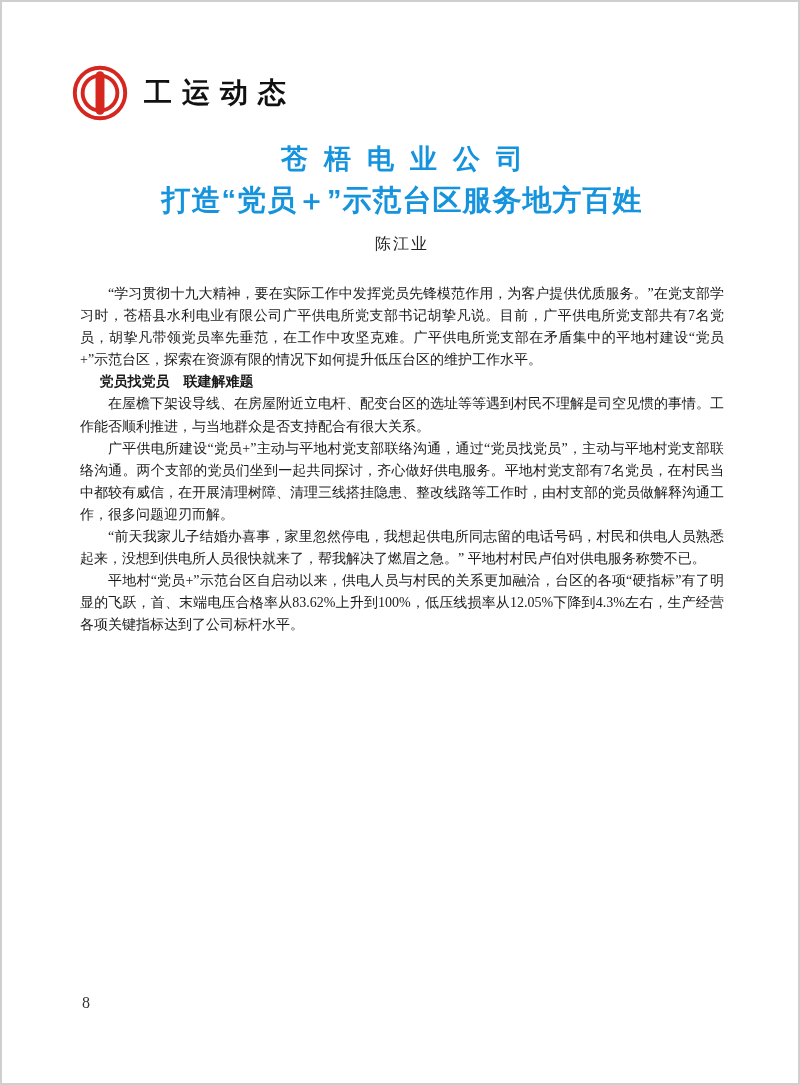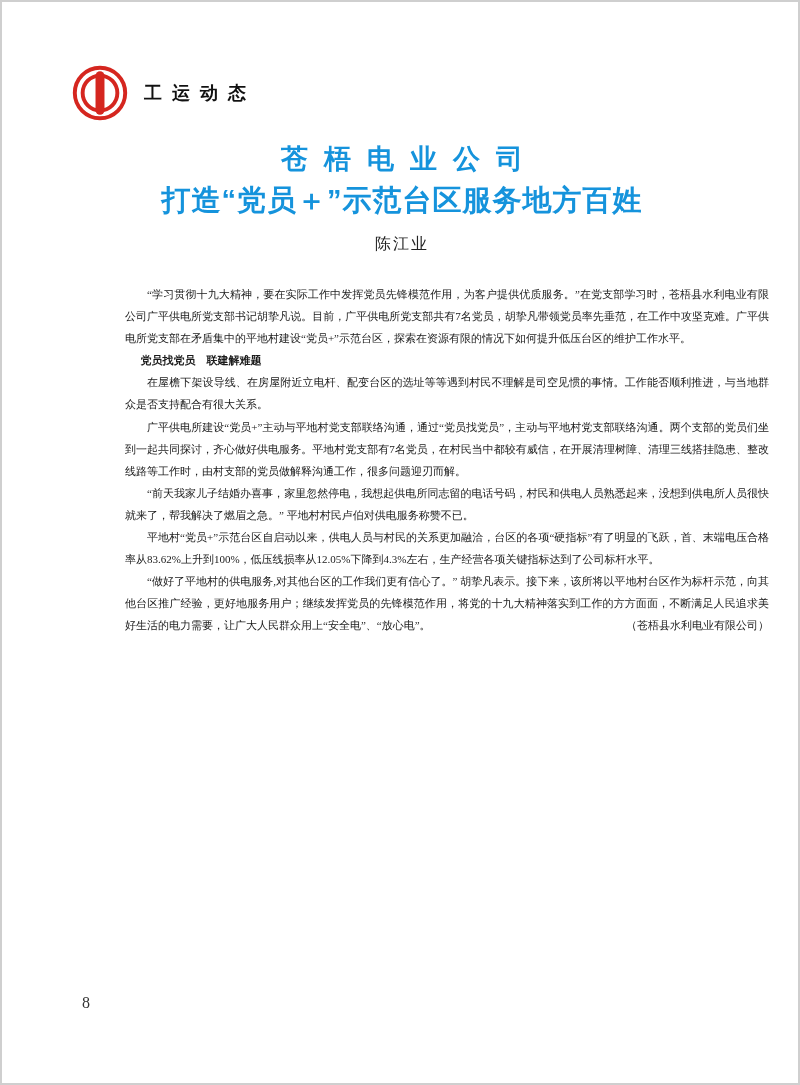--- a/index.html
+++ b/index.html
@@ -6,37 +6,37 @@
   html, body { background: #ffffff; }
   body { width: 800px; height: 1085px; position: relative;
          font-family: "Liberation Serif", "DejaVu Serif", serif; color: #1a1a1a; }
   .page { position: absolute; inset: 0; width: 800px; height: 1085px;
           border: 2px solid #cfcfcf; background: #ffffff; overflow: hidden; }
 
   
   .masthead { position: absolute; left: 70px; top: 62px; height: 58px;
               display: flex; align-items: center; }
   .emblem { width: 56px; height: 56px; display: block; }
-  .masthead-title { margin-left: 16px; font-size: 18px; font-weight: bold;
+  .masthead-title { margin-left: 16px; font-size: 28px; font-weight: bold;
                     letter-spacing: 10px; color: #111;
                     font-family: "Liberation Serif", "DejaVu Serif", serif; }
 
   
   .title-block { position: absolute; left: 0; top: 140px; width: 800px; text-align: center; }
   .title-line1 { font-family: "Liberation Sans", "DejaVu Sans", sans-serif;
                  font-weight: bold; font-size: 27px; color: #1593dc;
                  letter-spacing: 16px; padding-left: 16px; line-height: 34px; }
   .title-line2 { font-family: "Liberation Sans", "DejaVu Sans", sans-serif;
                  font-weight: bold; font-size: 29px; color: #1593dc;
                  letter-spacing: 1px; line-height: 40px; margin-top: 4px; }
   .author { margin-top: 14px; font-size: 16px; letter-spacing: 2px; color: #222; }
 
   
   .body-text { position: absolute; left: 78px; top: 281px; width: 644px;
-               font-size: 11px; line-height: 22.1px; text-align: justify; margin-left: 45px; }
+               font-size: 14px; line-height: 22.1px; text-align: justify; }
   .para { text-indent: 2em; }
   .section-heading { font-weight: bold; text-indent: 1.4em; }
   .signature { float: right; text-indent: 0; }
 
   .page-number { position: absolute; left: 80px; top: 992px; font-size: 16px; color: #333; }
 </style>
 </head>
 <body>
 
 <div class="page">
@@ -56,20 +56,17 @@
     <div class="author">陈江业</div>
   </div>
 
   <div class="body-text">
     <div class="para">“学习贯彻十九大精神，要在实际工作中发挥党员先锋模范作用，为客户提供优质服务。”在党支部学习时，苍梧县水利电业有限公司广平供电所党支部书记胡挚凡说。目前，广平供电所党支部共有7名党员，胡挚凡带领党员率先垂范，在工作中攻坚克难。广平供电所党支部在矛盾集中的平地村建设“党员+”示范台区，探索在资源有限的情况下如何提升低压台区的维护工作水平。</div>
     <div class="section-heading">党员找党员　联建解难题</div>
     <div class="para">在屋檐下架设导线、在房屋附近立电杆、配变台区的选址等等遇到村民不理解是司空见惯的事情。工作能否顺利推进，与当地群众是否支持配合有很大关系。</div>
     <div class="para">广平供电所建设“党员+”主动与平地村党支部联络沟通，通过“党员找党员”，主动与平地村党支部联络沟通。两个支部的党员们坐到一起共同探讨，齐心做好供电服务。平地村党支部有7名党员，在村民当中都较有威信，在开展清理树障、清理三线搭挂隐患、整改线路等工作时，由村支部的党员做解释沟通工作，很多问题迎刃而解。</div>
     <div class="para">“前天我家儿子结婚办喜事，家里忽然停电，我想起供电所同志留的电话号码，村民和供电人员熟悉起来，没想到供电所人员很快就来了，帮我解决了燃眉之急。” 平地村村民卢伯对供电服务称赞不已。</div>
     <div class="para">平地村“党员+”示范台区自启动以来，供电人员与村民的关系更加融洽，台区的各项“硬指标”有了明显的飞跃，首、末端电压合格率从83.62%上升到100%，低压线损率从12.05%下降到4.3%左右，生产经营各项关键指标达到了公司标杆水平。</div>
-    <div class="para">
-      <span>“做好了平地村的供电服务,对其他台区的工作我们更有信心了。” 胡挚凡表示。接下来，该所将以平地村台区作为标杆示范，向其他台区推广经验，更好地服务用户；继续发挥党员的先锋模范作用，将党的十九大精神落实到工作的方方面面，不断满足人民追求美好生活的电力需要，让广大人民群众用上“安全电”、“放心电”。</span><span class="signature">（苍梧县水利电业有限公司）</span>
-    </div>
   </div>
 
   <div class="page-number">8</div>
 
 </div>
 
 </body></html>

